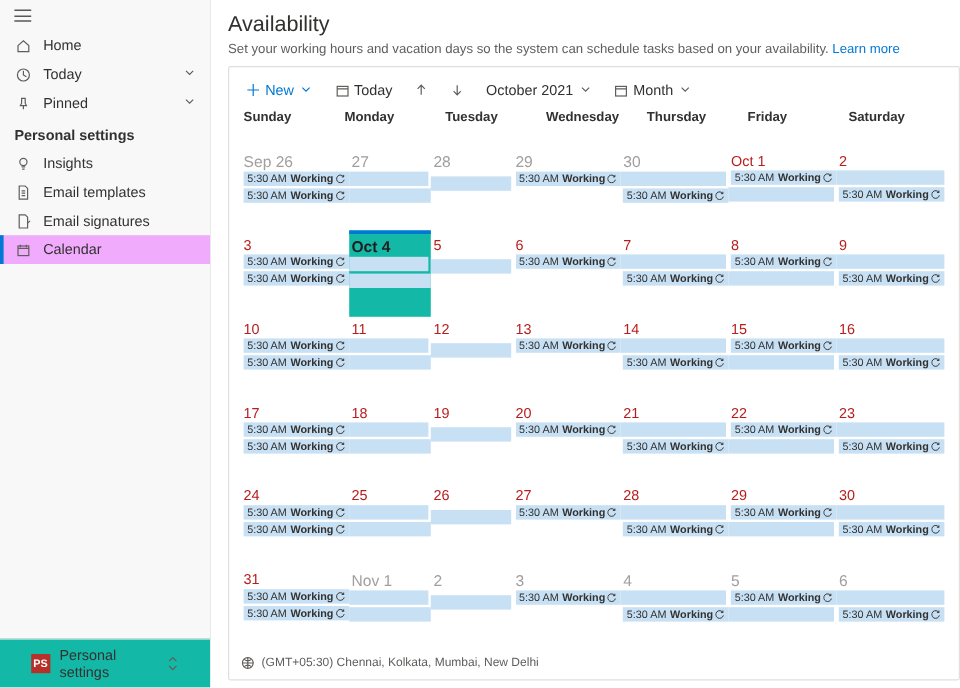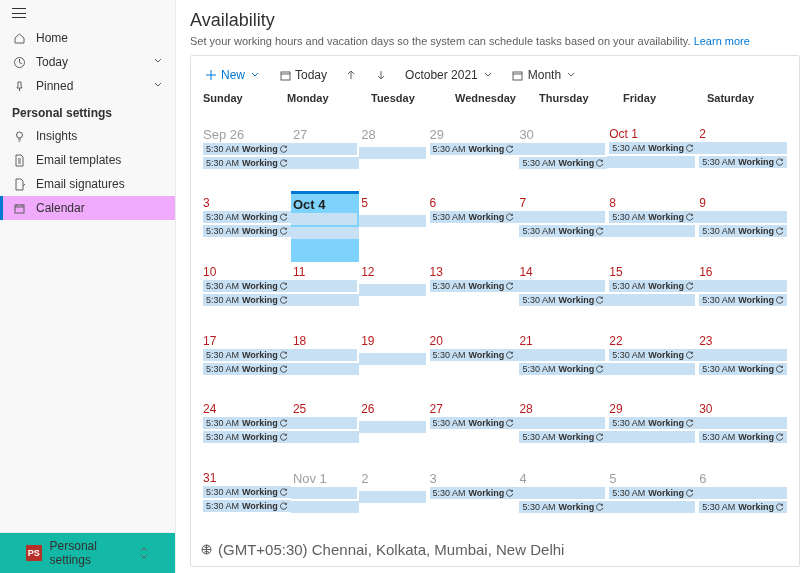--- a/index.html
+++ b/index.html
@@ -26,32 +26,32 @@
   .card { border: 1px solid #e1dfdd; border-radius: 2px; flex:1; display:flex; flex-direction:column; padding: 8px 10px; overflow:hidden; }
   .toolbar { display: flex; align-items: center; gap: 10px; padding: 2px 0 6px; }
   .tb-btn { display: flex; align-items: center; gap: 4px; cursor: pointer; font-size: 12px; color: #323130; padding: 2px 4px; }
   .tb-primary { color: #0078d4; }
   .tb-icon { width: 12px; height: 12px; display:flex; align-items:center; justify-content:center; }
   .cal { flex:1; display:flex; flex-direction:column; overflow:hidden;gap:16px; }
   .cal-header { display:grid; grid-template-columns: repeat(7, 1fr); padding: 2px 0 4px; }
   .cal-dow { font-size: 11px; font-weight: 600; color: #323130; padding-left:2px; }
   .cal-body { flex:1; display:grid; grid-template-rows: repeat(6,1fr); grid-template-columns: repeat(7,1fr); }
   .cell { border: 0; padding: 1px 2px 2px; position: relative; min-height: 0; }
-  .cell.today { background: #7dd3fc; border-top: 3px solid #0078d4; margin-top:-2px;}
+  .cell.today { background: #14b8a6; border-top: 3px solid #0078d4; margin-top:-2px;}
   .daynum { font-size: 12px; color: #b91c1c; padding: 2px 0 1px; }
   .daynum.other { color: #a19f9d; font-size: 13px; }
   .daynum.today-num { color: #201f1e; font-weight: 600; font-size: 13px; }
   .event { background: #c7e0f4; font-size: 9px; color: #323130; padding: 1px 3px; margin-bottom: 2px; white-space: nowrap; overflow: hidden; display:flex; align-items:center; position:relative; }
   .event.ext-l { margin-left: -2px; }
   .event.ext-r { margin-right: -2px; }
   .event.spacer { visibility:hidden; }
   .ev-time { margin-right: 3px; }
   .ev-title { font-weight:700; }
   .recur { margin-left: 2px; }
-  .tz-row { display:flex; align-items:center; gap:6px; font-size: 15px; color:#605e5c; padding-top:4px; }
+  .tz-row { display:flex; align-items:center; gap:6px; font-size: 10px; color:#605e5c; padding-top:4px; }
   svg { display:block; }
 </style>
 </head>
 <body>
 
 <div class="app">
   <aside class="sidebar">
     <div class="hamburger">
       <div class="hamburger-lines">
           <span></span>

